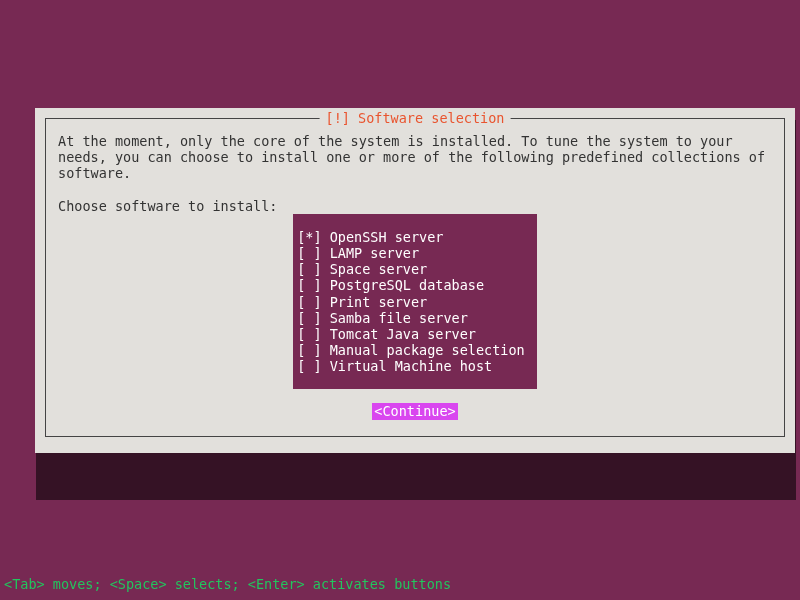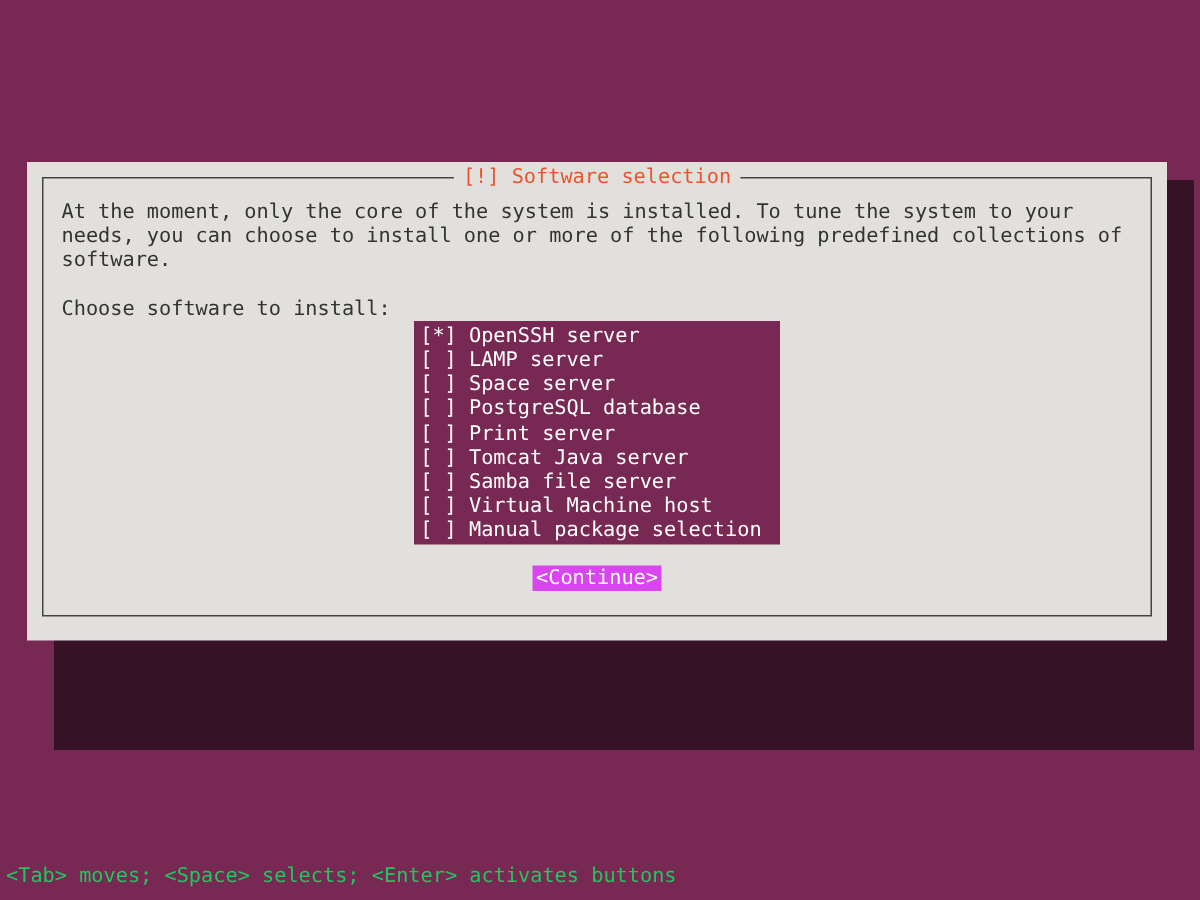--- a/index.html
+++ b/index.html
@@ -18,21 +18,21 @@
     position: absolute;
     left: 36px;
     top: 120px;
     width: 760px;
     height: 380px;
     background: #000;
     opacity: 0.55;
   }
   .dialog {
     position: absolute;
-    left: 18px;
+    left: 35px;
     top: 108px;
     width: 760px;
     background: #e2e0dc;
     padding: 10px 10px 16px 10px;
   }
   .frame {
     border: 1px solid #444;
     padding: 14px 12px 16px 12px;
     position: relative;
   }
@@ -53,21 +53,21 @@
   }
   .prompt { color: #333; }
   .list-wrap {
     display: flex;
     justify-content: center;
     margin-bottom: 14px;
   }
   .list {
     background: #772953;
     color: #fff;
-    padding: 2px 0;
+    padding: 15px 0;
   }
   .list-row {
     padding: 0 4px;
     white-space: pre;
   }
   .continue-wrap {
     display: flex;
     justify-content: center;
   }
   .continue {
@@ -95,24 +95,24 @@
     <div class="body-text">At the moment, only the core of the system is installed. To tune the system to your needs, you can choose to install one or more of the following predefined collections of software.</div>
     <div class="prompt">Choose software to install:</div>
 
     <div class="list-wrap">
       <div class="list" id="software-list">
           <div class="list-row">[*] OpenSSH server          </div>
           <div class="list-row">[ ] LAMP server             </div>
           <div class="list-row">[ ] Space server             </div>
           <div class="list-row">[ ] PostgreSQL database     </div>
           <div class="list-row">[ ] Print server            </div>
+          <div class="list-row">[ ] Samba file server       </div>
           <div class="list-row">[ ] Tomcat Java server      </div>
-          <div class="list-row">[ ] Samba file server       </div>
+          <div class="list-row">[ ] Manual package selection</div>
           <div class="list-row">[ ] Virtual Machine host    </div>
-          <div class="list-row">[ ] Manual package selection</div>
         </div>
     </div>
 
     <div class="continue-wrap">
       <span class="continue">&lt;Continue&gt;</span>
     </div>
   </div>
 </div>
 
 <div class="hint">&lt;Tab&gt; moves; &lt;Space&gt; selects; &lt;Enter&gt; activates buttons</div>

